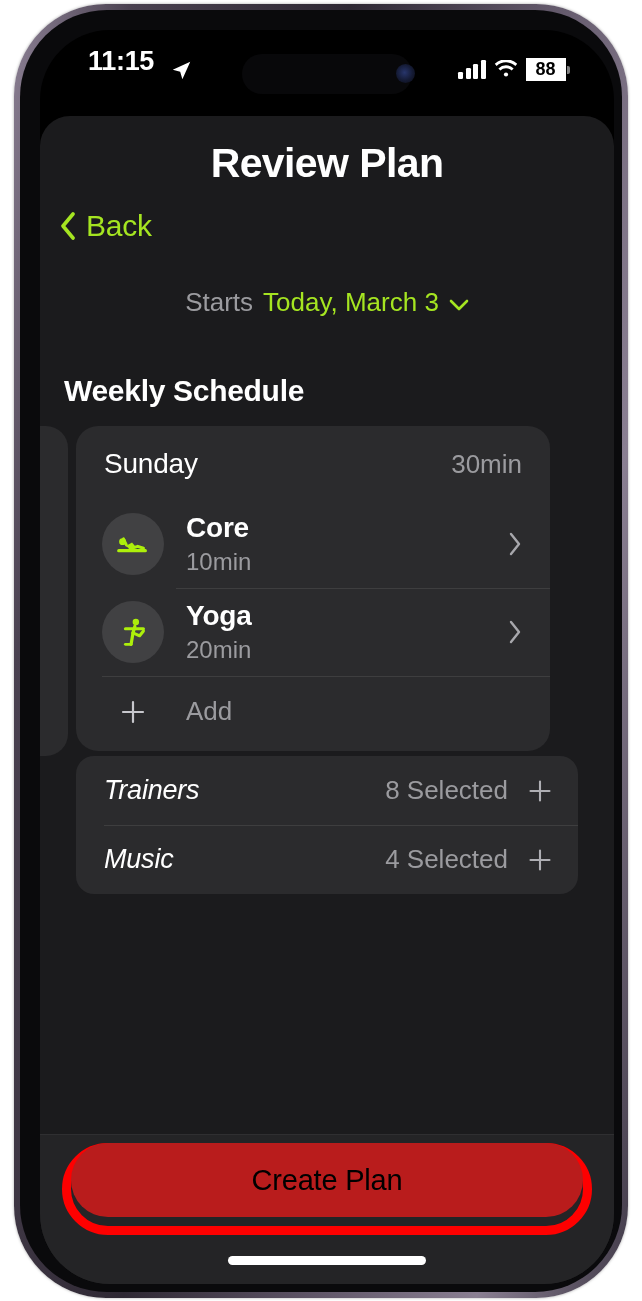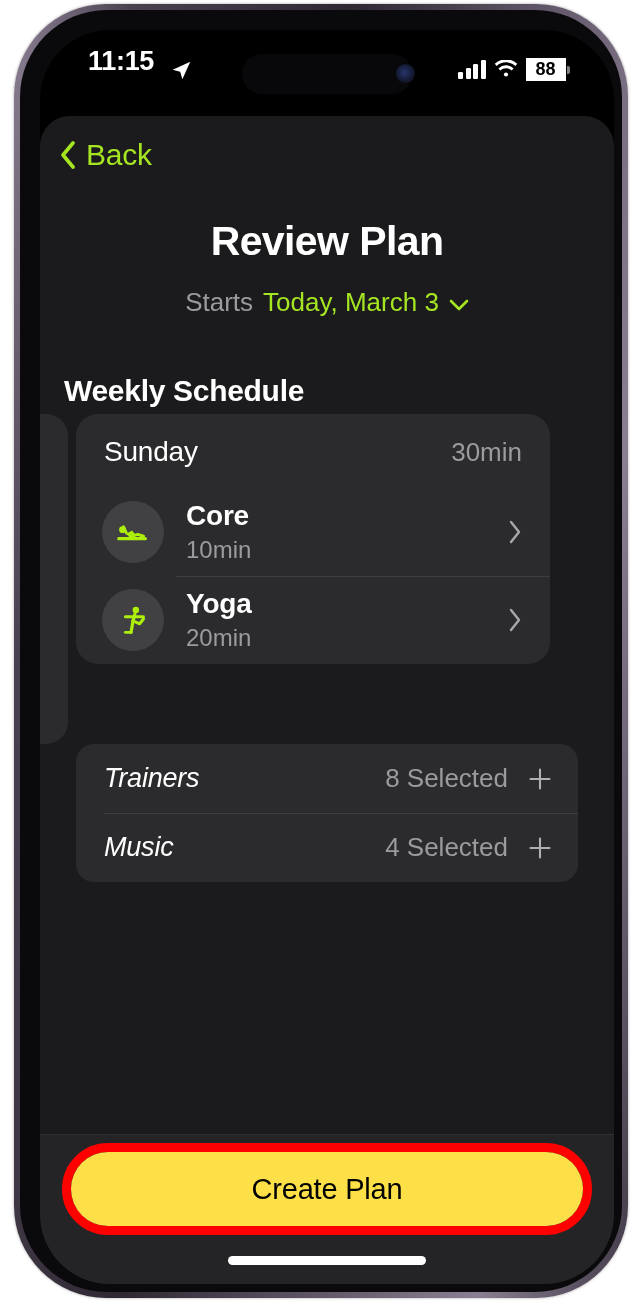--- a/index.html
+++ b/index.html
@@ -170,21 +170,21 @@
   #starts-date { color: #a5e521; cursor: pointer; }
   #starts-chevron { width: 20px; height: 12px; margin-top: 4px; cursor: pointer; }
 
   .section-heading {
     color: #ffffff;
     font-size: 30px;
     font-weight: 700;
     letter-spacing: -0.3px;
     padding-left: 36px;
   }
-  #weekly-schedule-heading { margin-top: 56px; margin-bottom: 6px; padding-left: 24px; }
+  #weekly-schedule-heading { margin-top: 56px; margin-bottom: 18px; padding-left: 24px; }
 
   
   #schedule-carousel {
     position: relative;
     padding-left: 36px;
     height: 330px;
   }
   #prev-day-card {
     position: absolute;
     left: -36px;
@@ -294,26 +294,26 @@
     top: 8px;
     width: 530px;
     height: 92px;
     border: 9px solid #fe0000;
     border-radius: 50px;
     box-sizing: border-box;
   }
   #create-plan-button {
     position: absolute;
     left: 31px;
-    top: 17px;
+    top: 8px;
     width: 512px;
     height: 74px;
     border: none;
     border-radius: 40px;
-    background: #fde047;
+    background: #b91c1c;
     color: #000000;
     font-family: inherit;
     font-size: 29px;
     font-weight: 500;
     letter-spacing: -0.2px;
     cursor: pointer;
   }
   #home-indicator {
     position: absolute;
     left: 50%;
@@ -359,30 +359,30 @@
           </svg>
           <div style="display:flex;align-items:center;">
             <div id="battery-badge">88</div>
             <div id="battery-nub"></div>
           </div>
         </div>
       </div>
 
       <div id="app">
 
+        <div id="page-title">Review Plan</div>
+
         <div id="nav-bar">
           <button id="back-button">
             <svg id="back-chevron" viewBox="0 0 16 28">
               <path d="M13 2 L3 14 L13 26" stroke="#a5e521" stroke-width="3.6" fill="none" stroke-linecap="round" stroke-linejoin="round"></path>
             </svg>
             <span id="back-label">Back</span>
           </button>
         </div>
-
-        <div id="page-title">Review Plan</div>
 
         <div id="starts-row">
           <span id="starts-label">Starts</span>
           <span id="starts-date">Today, March 3</span>
           <svg id="starts-chevron" viewBox="0 0 20 12">
             <path d="M2 2 L10 10 L18 2" stroke="#a5e521" stroke-width="2.6" fill="none" stroke-linecap="round" stroke-linejoin="round"></path>
           </svg>
         </div>
 
         <div class="section-heading" id="weekly-schedule-heading">Weekly Schedule</div>
@@ -430,20 +430,28 @@
               </span>
               <span class="workout-text">
                 <span class="workout-name">Yoga</span>
                 <span class="workout-duration" style="display:block">20min</span>
               </span>
               <svg class="row-chevron" viewBox="0 0 14 24">
                 <path d="M3 2 L11 12 L3 22" stroke="#c7c7cc" stroke-width="2.4" fill="none" stroke-linecap="round" stroke-linejoin="round"></path>
               </svg>
             </div>
 
+            <div id="add-row">
+              <span id="add-plus">
+                <svg viewBox="0 0 26 26">
+                  <path d="M13 3 L13 23 M3 13 L23 13" stroke="#c7c7cc" stroke-width="2.2" stroke-linecap="round"></path>
+                </svg>
+              </span>
+              <span id="add-label">Add</span>
+            </div>
           </div>
         </div>
 
 
         <div id="preferences-card">
           <div class="pref-row">
             <span class="pref-label">Trainers</span>
             <span class="pref-value">8 Selected</span>
             <svg class="pref-plus" viewBox="0 0 24 24">
               <path d="M12 2.5 L12 21.5 M2.5 12 L21.5 12" stroke="#c7c7cc" stroke-width="2.1" stroke-linecap="round"></path>

